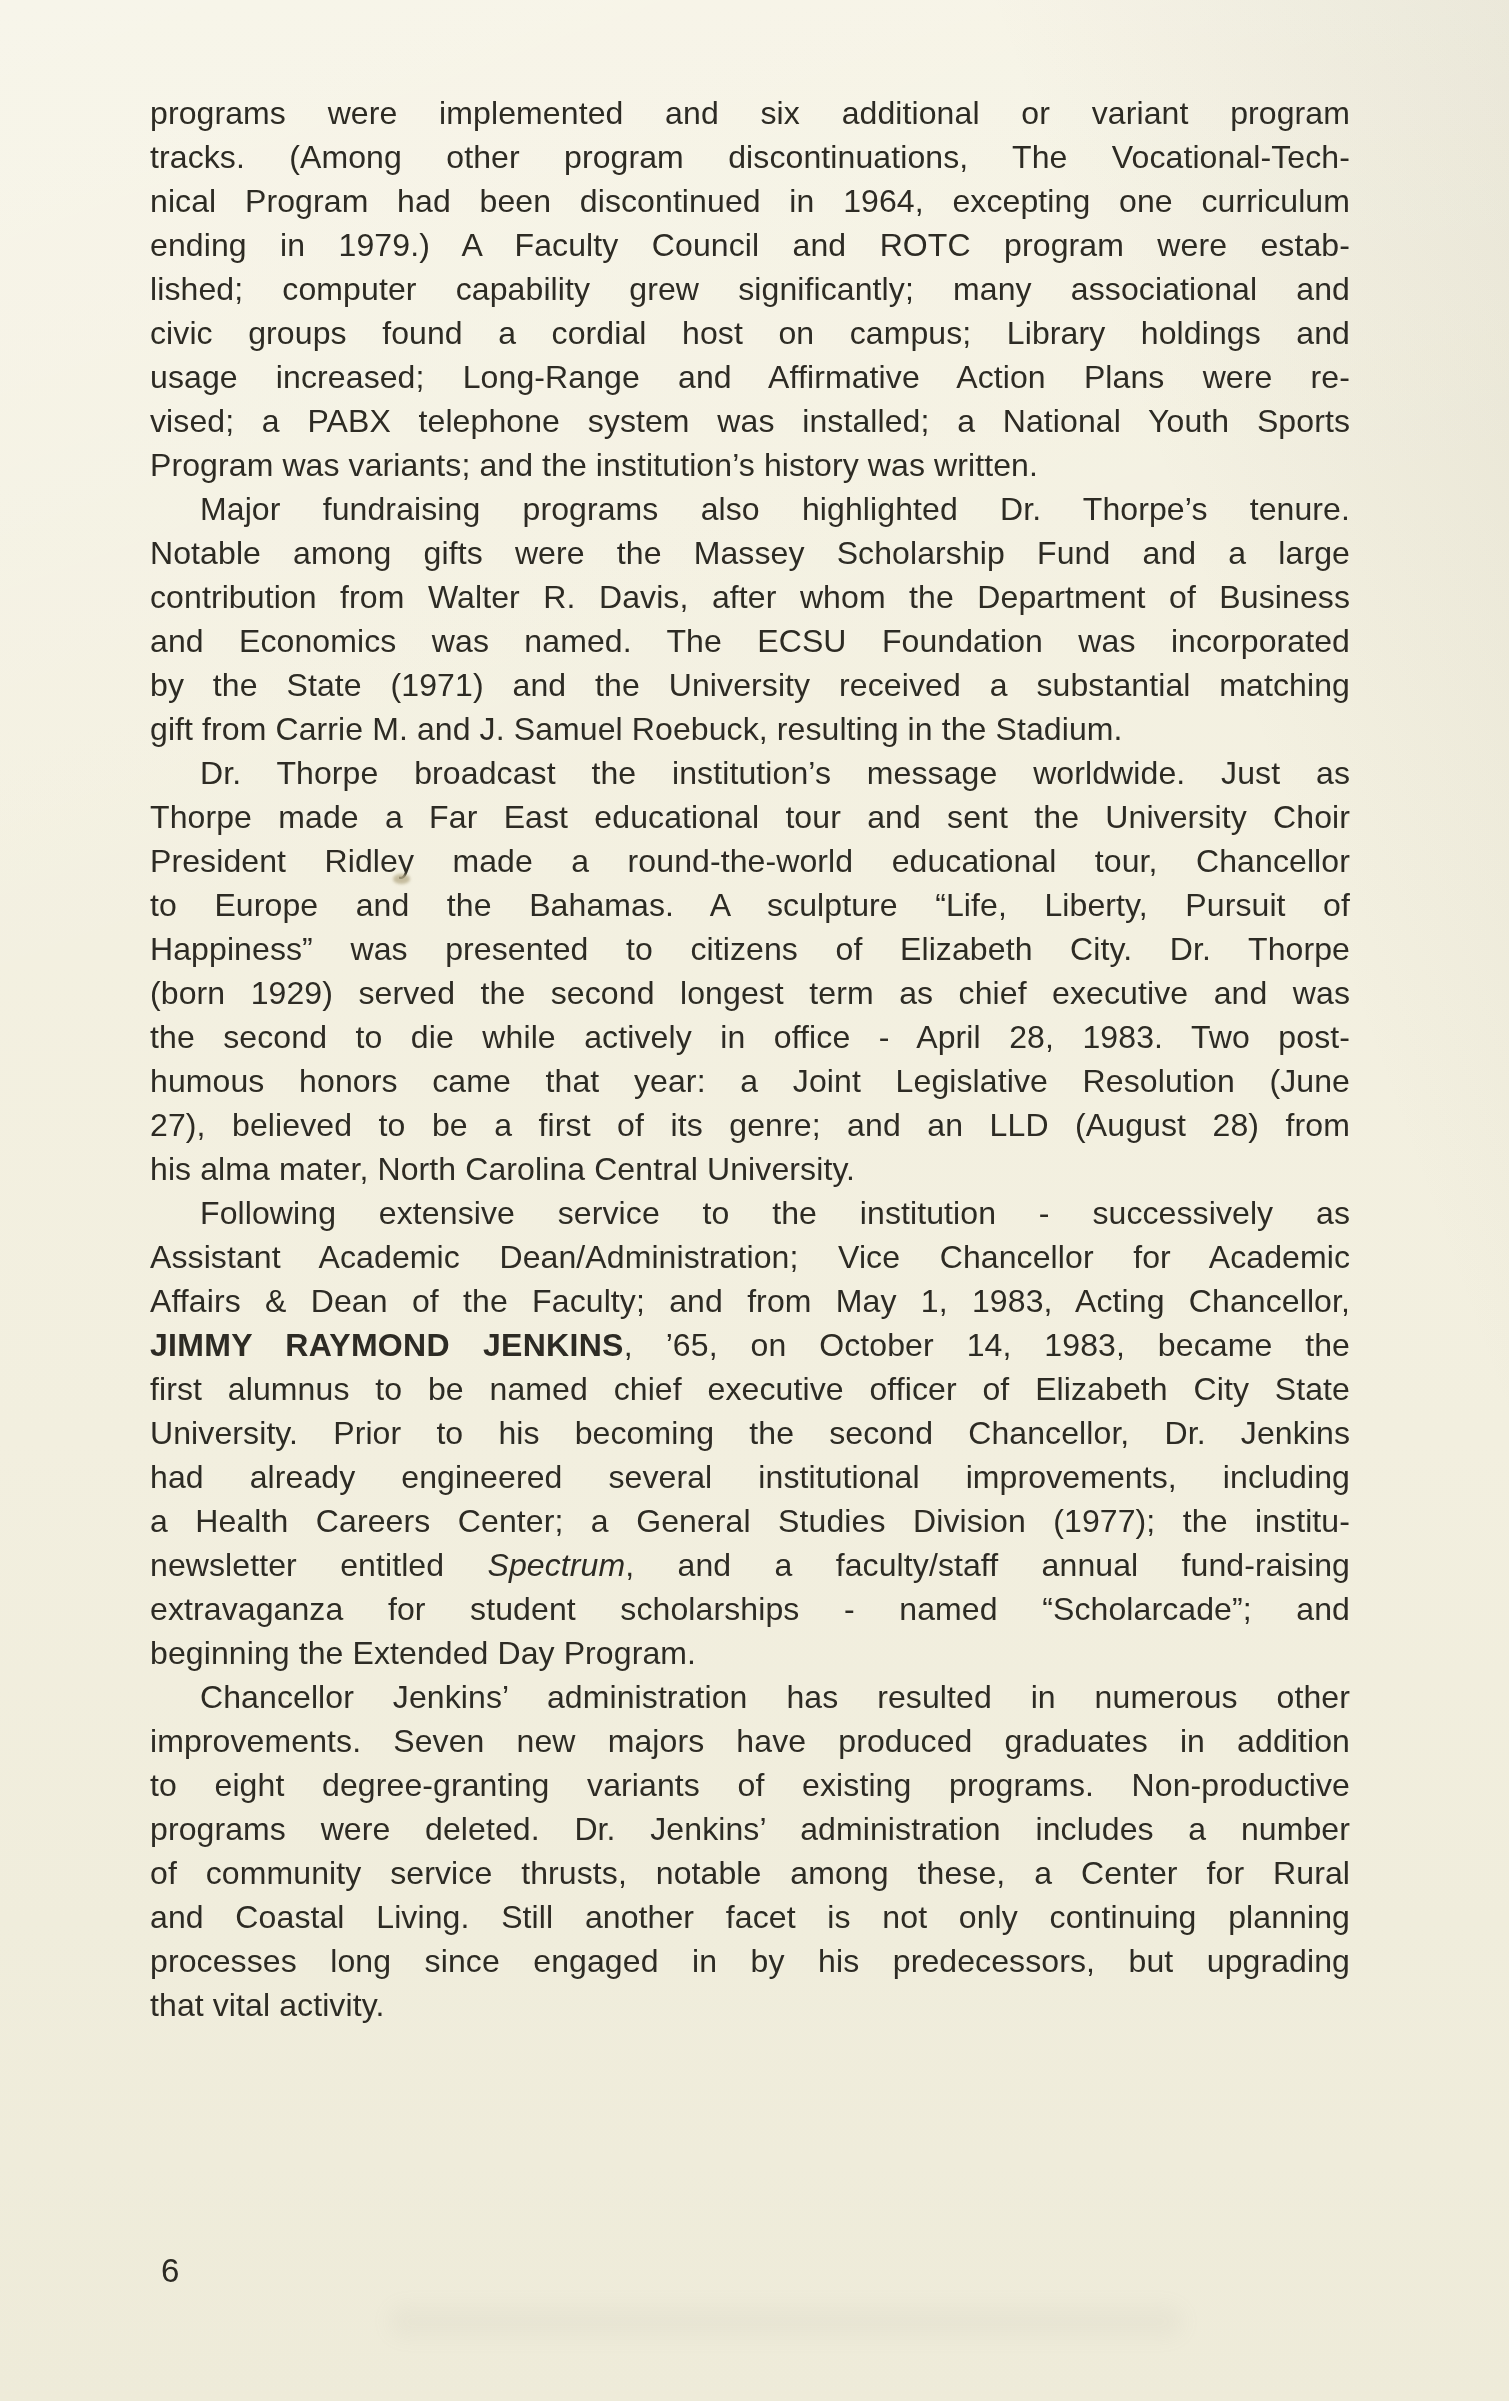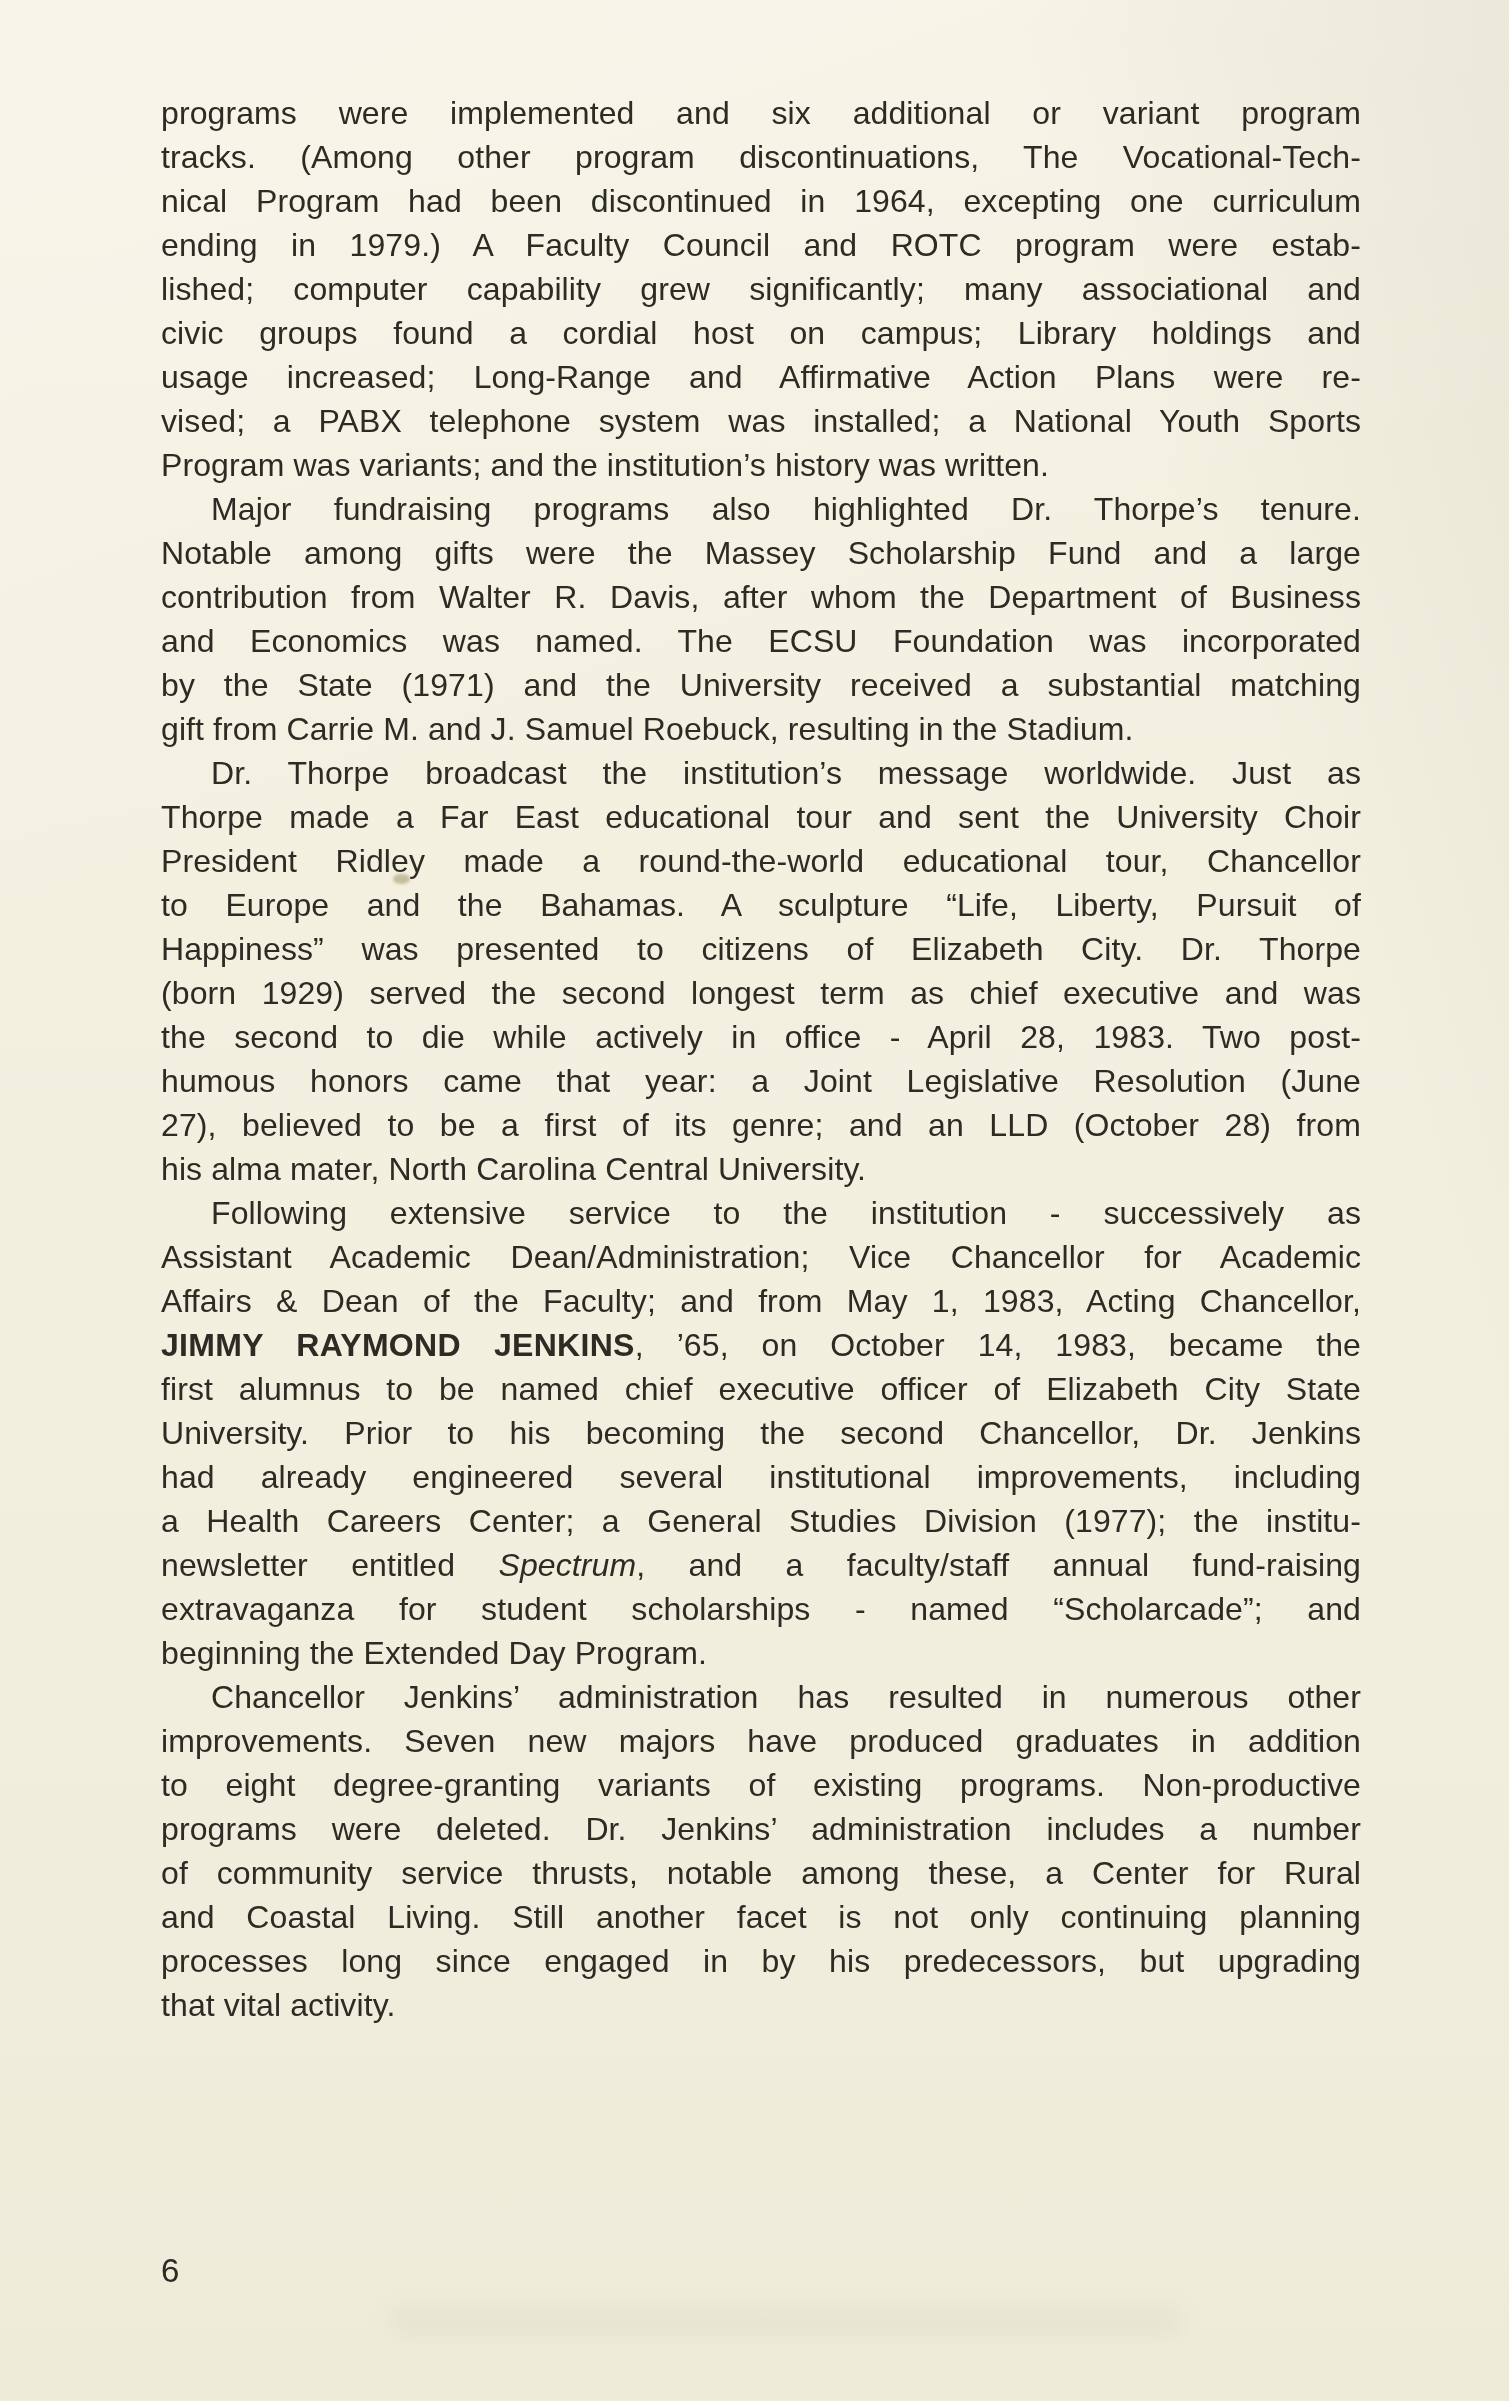--- a/index.html
+++ b/index.html
@@ -14,21 +14,21 @@
     margin: 0 auto;
     background:
       linear-gradient(160deg, rgba(255,255,255,0.25) 0%, rgba(255,255,255,0) 35%),
       linear-gradient(250deg, rgba(120,115,90,0.10) 0%, rgba(120,115,90,0) 22%),
       linear-gradient(180deg, #f5f2e3 0%, #f2efdf 60%, #eeebd9 100%);
     overflow: hidden;
     font-family: "Liberation Sans", sans-serif;
   }
   .text-block {
     position: absolute;
-    left: 161px;
+    left: 150px;
     top: 91px;
     width: 1200px;
     font-size: 32px;
     line-height: 44px;
     color: #2d2b24;
     letter-spacing: 0.1px;
   }
   .line {
     height: 44px;
     text-align: justify;
@@ -91,21 +91,21 @@
       <div class="line"><span>by the State (1971) and the University received a substantial matching</span></div>
       <div class="line para-end"><span>gift from Carrie M. and J. Samuel Roebuck, resulting in the Stadium.</span></div>
       <div class="line indent"><span>Dr. Thorpe broadcast the institution’s message worldwide. Just as</span></div>
       <div class="line"><span>Thorpe made a Far East educational tour and sent the University Choir</span></div>
       <div class="line"><span>President Ridley made a round-the-world educational tour, Chancellor</span></div>
       <div class="line"><span>to Europe and the Bahamas. A sculpture “Life, Liberty, Pursuit of</span></div>
       <div class="line"><span>Happiness” was presented to citizens of Elizabeth City. Dr. Thorpe</span></div>
       <div class="line"><span>(born 1929) served the second longest term as chief executive and was</span></div>
       <div class="line"><span>the second to die while actively in office - April 28, 1983. Two post-</span></div>
       <div class="line"><span>humous honors came that year: a Joint Legislative Resolution (June</span></div>
-      <div class="line"><span>27), believed to be a first of its genre; and an LLD (October 28) from</span></div>
+      <div class="line"><span>27), believed to be a first of its genre; and an LLD (August 28) from</span></div>
       <div class="line para-end"><span>his alma mater, North Carolina Central University.</span></div>
       <div class="line indent"><span>Following extensive service to the institution - successively as</span></div>
       <div class="line"><span>Assistant Academic Dean/Administration; Vice Chancellor for Academic</span></div>
       <div class="line"><span>Affairs &amp; Dean of the Faculty; and from May 1, 1983, Acting Chancellor,</span></div>
       <div class="line"><span class="bold">JIMMY RAYMOND JENKINS</span><span>, ’65, on October 14, 1983, became the</span></div>
       <div class="line"><span>first alumnus to be named chief executive officer of Elizabeth City State</span></div>
       <div class="line"><span>University. Prior to his becoming the second Chancellor, Dr. Jenkins</span></div>
       <div class="line"><span>had already engineered several institutional improvements, including</span></div>
       <div class="line"><span>a Health Careers Center; a General Studies Division (1977); the institu-</span></div>
       <div class="line"><span>newsletter entitled </span><span class="italic">Spectrum</span><span>, and a faculty/staff annual fund-raising</span></div>

